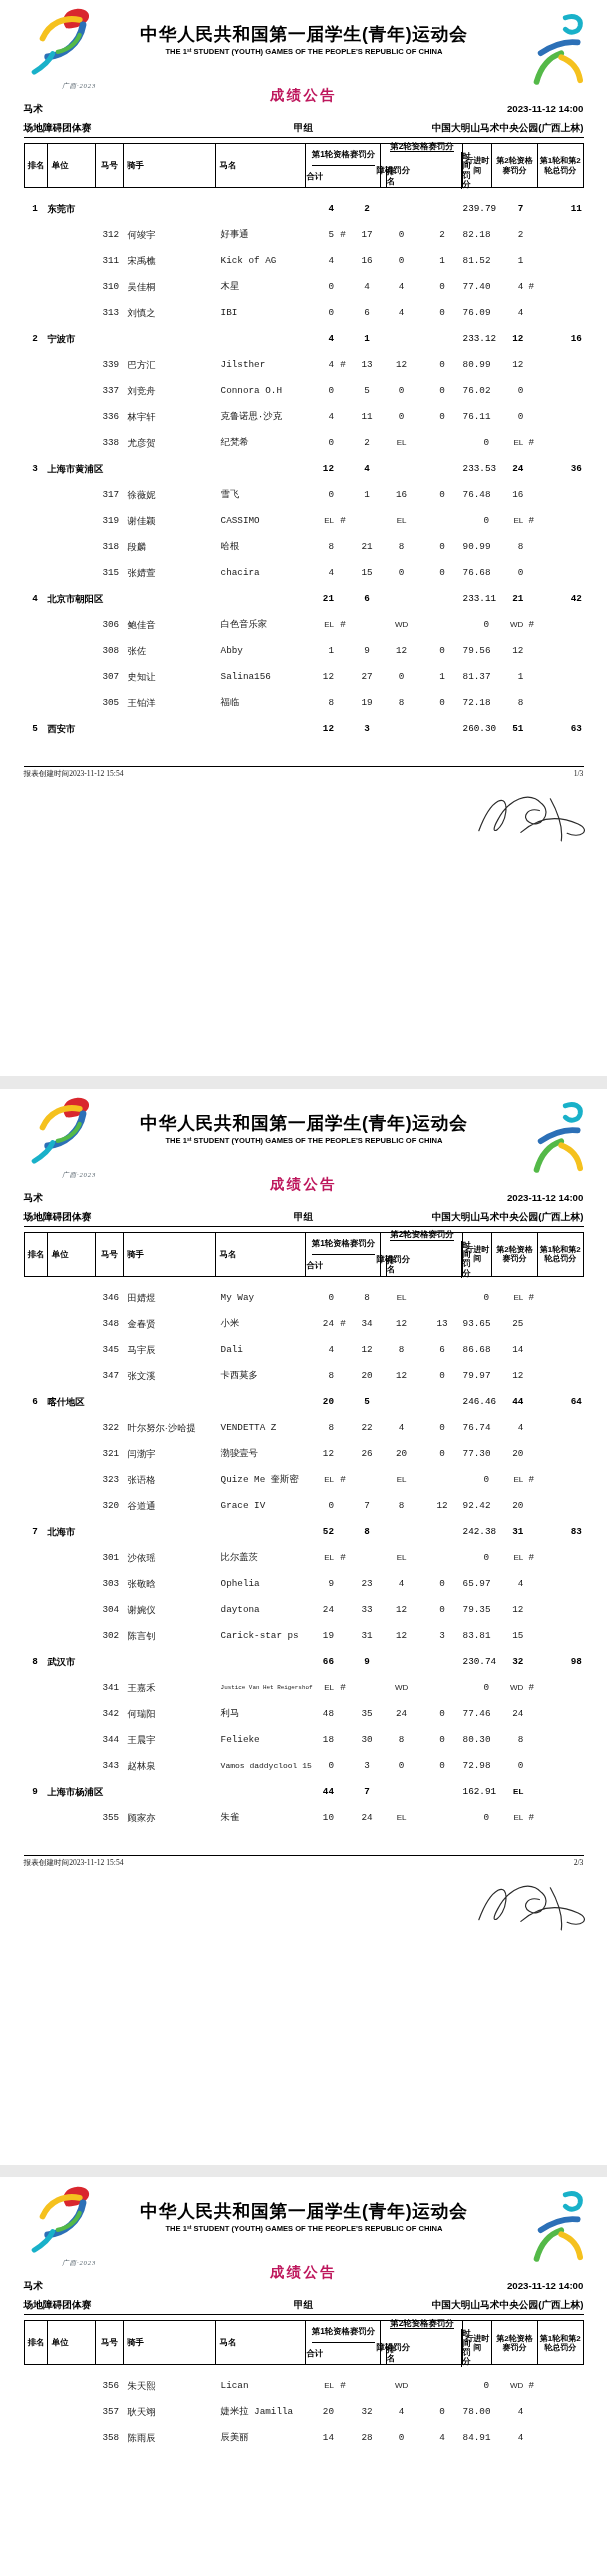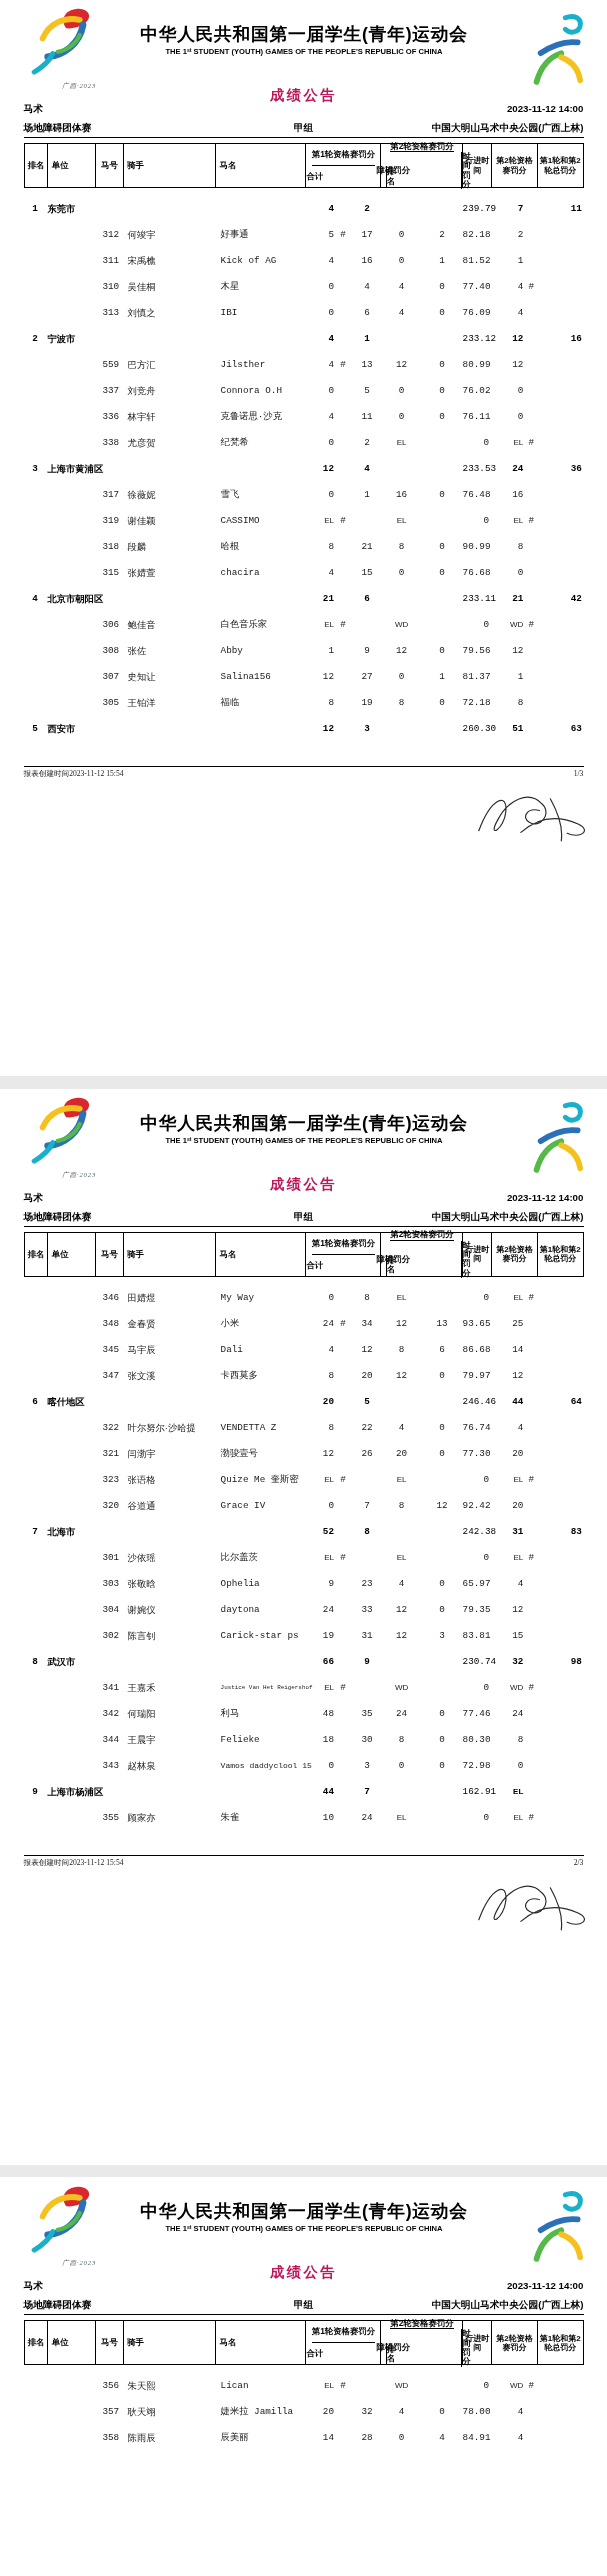--- a/index.html
+++ b/index.html
@@ -244,21 +244,21 @@
         <div class="c rk">1</div>
         <div class="c ob"></div>
         <div class="c tp"></div>
         <div class="c tm">233.12</div>
         <div class="c r2">12</div>
         <div class="c tot">16</div>
       </div>
       <div class="row rider">
         <div class="c rank"></div>
         <div class="c unit"></div>
-        <div class="c no">559</div>
+        <div class="c no">339</div>
         <div class="c name">巴方汇</div>
         <div class="c horse">Jilsther</div>
         <div class="c c1">4<span class="flag">#</span></div>
         <div class="c rk">13</div>
         <div class="c ob">12</div>
         <div class="c tp">0</div>
         <div class="c tm">80.99</div>
         <div class="c r2">12</div>
         <div class="c tot"></div>
       </div>

